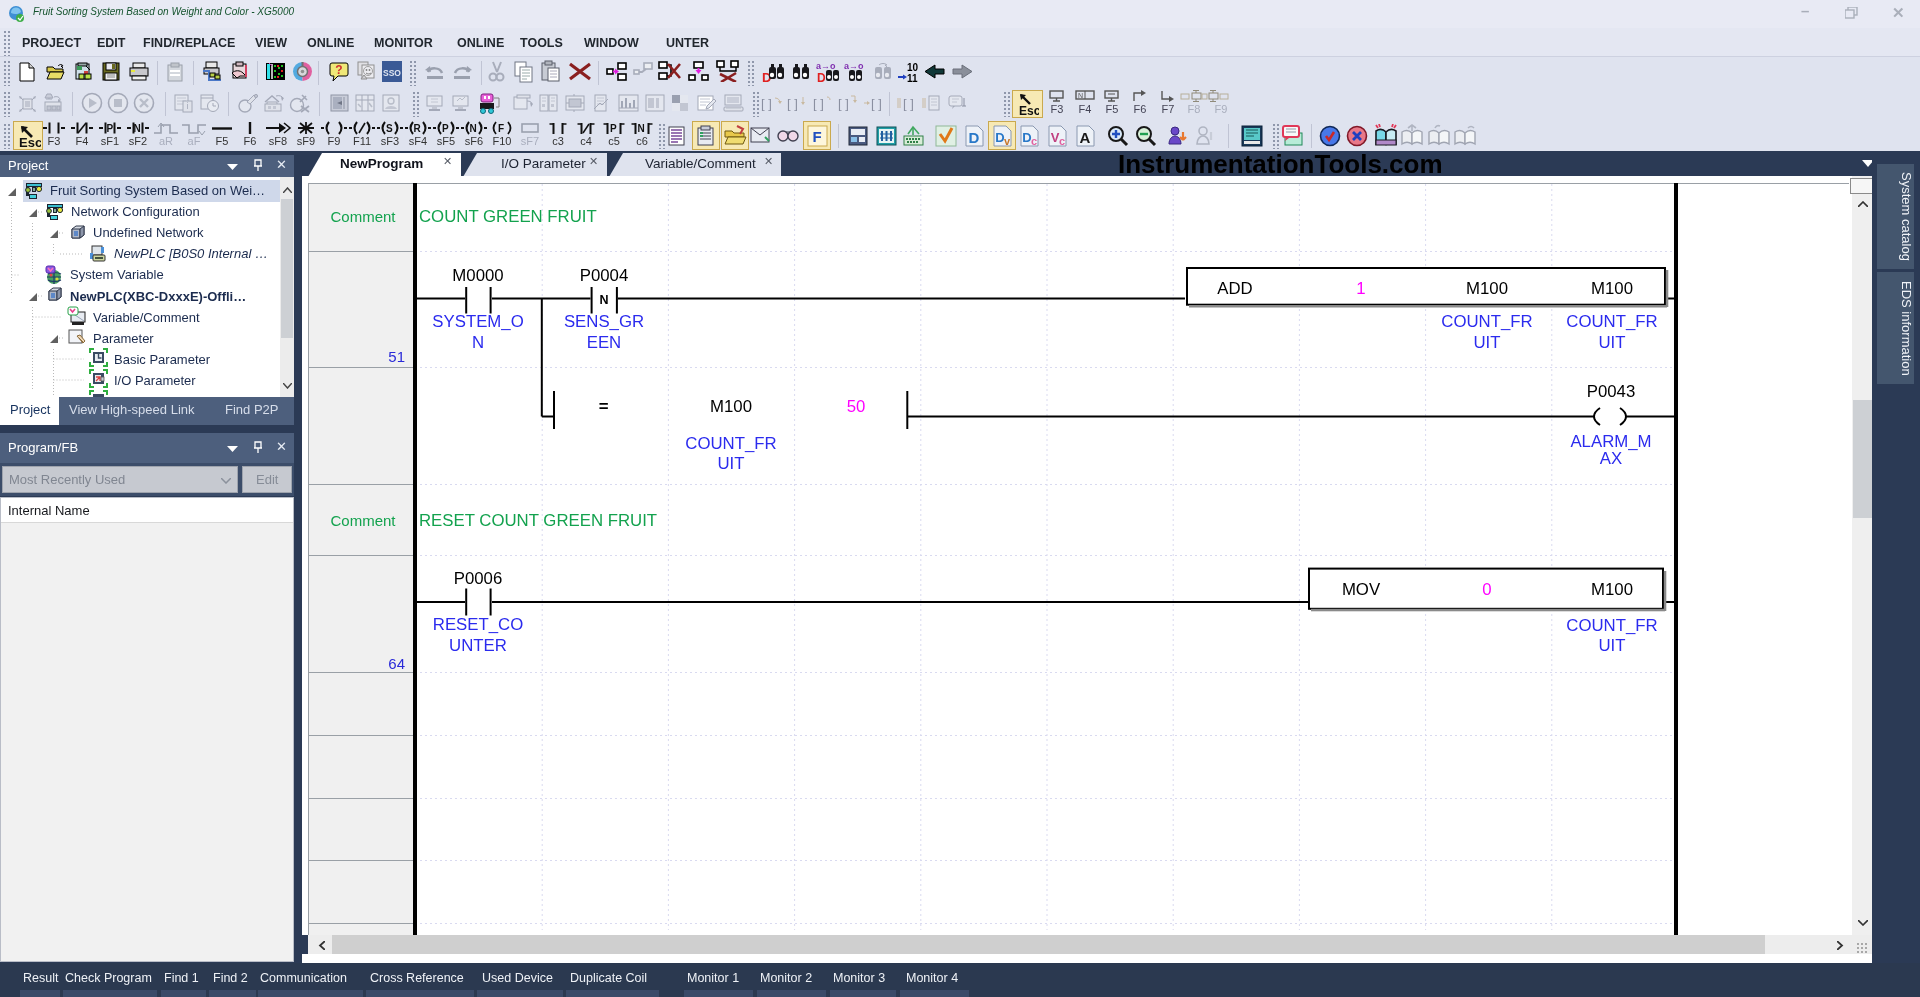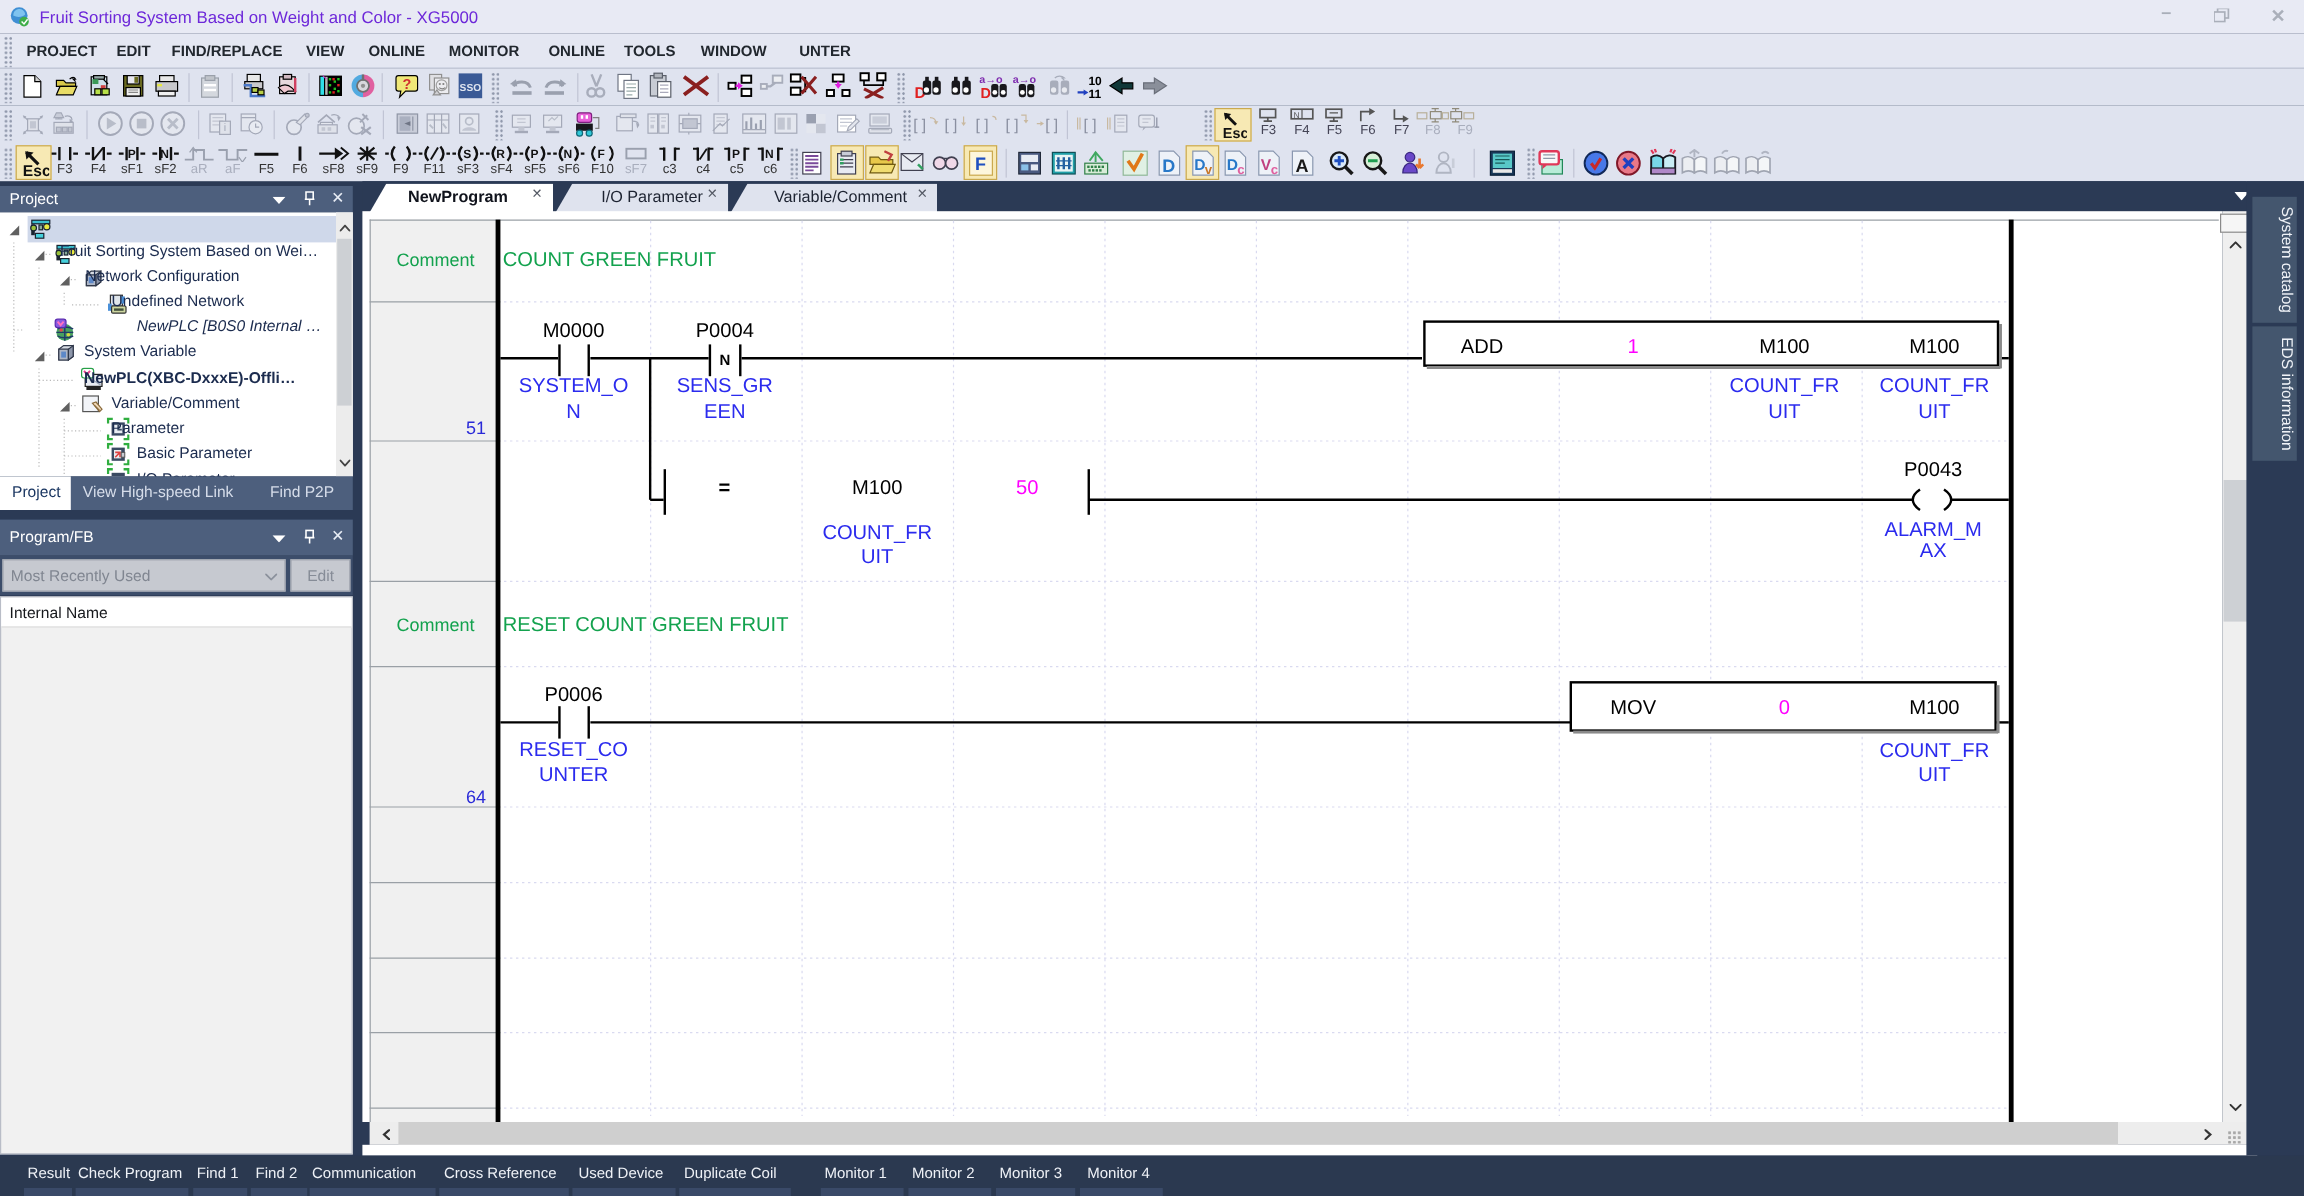--- a/index.html
+++ b/index.html
@@ -1,20 +1,20 @@
 <!DOCTYPE html>
 <html><head><meta charset="utf-8">
 <style>
 *{margin:0;padding:0;box-sizing:border-box;}
 html,body{width:1920px;height:997px;overflow:hidden;}
 body{font-family:"Liberation Sans",sans-serif;position:relative;background:#2b3a55;}
 .abs{position:absolute;}
 
 #titlebar{left:0;top:0;width:1920px;height:28px;background:#e8eaf4;}
-#titlebar .ttl{position:absolute;left:33px;top:6px;font-size:14px;color:#6d28d9;}
+#titlebar .ttl{position:absolute;left:33px;top:6px;font-size:10px;color:#14532d;font-style:italic;}
 #menubar{left:0;top:28px;width:1920px;height:29px;background:#e4e7f2;border-bottom:1px solid #cdd1e0;}
 .mi{position:absolute;top:8px;font-size:12.5px;font-weight:700;color:#21272e;}
 #tb1{left:0;top:57px;width:1920px;height:31px;background:#dfe3ef;}
 #tb2{left:0;top:88px;width:1920px;height:32px;background:#dfe3ef;}
 #tb3{left:0;top:120px;width:1920px;height:31px;background:#dfe3ef;}
 .sep{position:absolute;top:4px;width:1px;height:24px;background:#c0c4d4;}
 .hdl{position:absolute;top:3px;width:7px;height:26px;background-image:radial-gradient(#8f97ab 1px,transparent 1.2px);background-size:4px 4px;}
 .ic{position:absolute;width:20px;height:20px;}
 .ic svg{position:absolute;left:0;top:0;}
 .lbtn{position:absolute;top:1px;width:30px;height:29px;font-size:11px;color:#333;text-align:center;}
@@ -24,21 +24,21 @@
 .dis .sym{color:#a9aebd !important;}
 
 .phead{background:#4d5f7d;color:#fff;font-size:13px;}
 .phbtn{position:absolute;top:4px;color:#e8edf5;font-size:12px;}
 #projpanel{left:0;top:177px;width:294px;height:220px;background:#fff;}
 #projtabs{left:0;top:397px;width:294px;height:28px;background:#4d5f7d;}
 #fbhead{left:0;top:433px;width:294px;height:30px;}
 #fbcombo{left:0;top:463px;width:294px;height:33px;background:#3c4d6a;}
 #fblist{left:0;top:497px;width:294px;height:465px;background:#f1f1f1;border:1px solid #b9bdc7;}
 .trow{position:absolute;left:0;width:280px;height:21px;font-size:13px;color:#1b2b4e;white-space:nowrap;}
-.trow span.t{position:absolute;top:21px;text-align:right;}
+.trow span.t{position:absolute;top:3px;text-align:right;}
 
 #tabband{left:302px;top:151px;width:1570px;height:26px;background:#2b3a55;}
 #editor{left:302px;top:176px;width:1550px;height:759px;background:#fff;}
 #vscroll{left:1852px;top:176px;width:21px;height:759px;background:#efefef;}
 #hscroll{left:308px;top:935px;width:1565px;height:19px;background:#ededed;}
 #understrip{left:302px;top:954px;width:1579px;height:9px;background:#fff;}
 #rightstrip{left:1872px;top:151px;width:48px;height:812px;background:#2b3a55;}
 .vtab{position:absolute;left:5px;width:37px;background:#44566e;color:#f0f3f8;font-size:13px;writing-mode:vertical-rl;text-align:center;}
 
 #statusbar{left:0;top:963px;width:1920px;height:34px;background:#2b3950;}
@@ -1270,20 +1270,21 @@
 <div class="abs" id="tabband">
   <div style="position:absolute;left:6px;top:2px;width:153px;height:24px;background:#fff;clip-path:polygon(14px 0,100% 0,100% 100%,0 100%);"></div>
   <span style="position:absolute;left:38px;top:5px;font-size:13.5px;font-weight:700;color:#10131c;">NewProgram</span>
   <span style="position:absolute;left:141px;top:4px;font-size:11px;color:#565b66;">✕</span>
   <div style="position:absolute;left:161px;top:2px;width:144px;height:24px;background:#dfe3ee;clip-path:polygon(14px 0,100% 0,100% 100%,0 100%);"></div>
   <span style="position:absolute;left:199px;top:5px;font-size:13.5px;color:#1d2331;">I/O Parameter</span>
   <span style="position:absolute;left:287px;top:4px;font-size:11px;color:#565b66;">✕</span>
   <div style="position:absolute;left:307px;top:2px;width:172px;height:24px;background:#dfe3ee;clip-path:polygon(14px 0,100% 0,100% 100%,0 100%);"></div>
   <span style="position:absolute;left:343px;top:5px;font-size:13.5px;color:#1d2331;">Variable/Comment</span>
   <span style="position:absolute;left:462px;top:4px;font-size:11px;color:#565b66;">✕</span>
+  <span style="position:absolute;left:816px;top:-2px;font-size:26px;font-weight:700;color:#000;letter-spacing:0px;">InstrumentationTools.com</span>
   <svg class="abs" style="left:1560px;top:9px" width="12" height="7">
       <path d="M0 0h12l-6 7z" fill="#fff"></path>
     </svg>
 </div>
 
 <div class="abs" id="editor">
 <svg width="1548" height="759" viewBox="0 0 1548 759" font-family="Liberation Sans, sans-serif">
 
 <rect x="6" y="7" width="109" height="752" fill="#f0f0f0"></rect>
 <g stroke="#9aa0a6" stroke-width="1">

